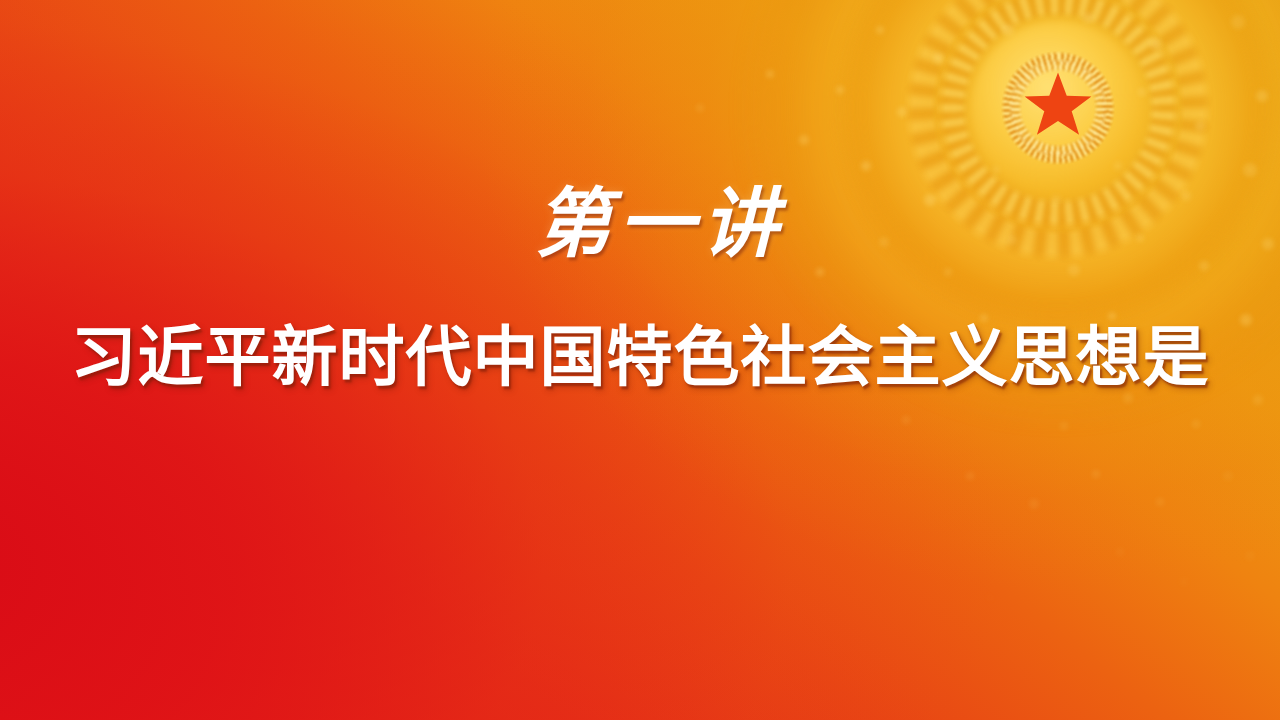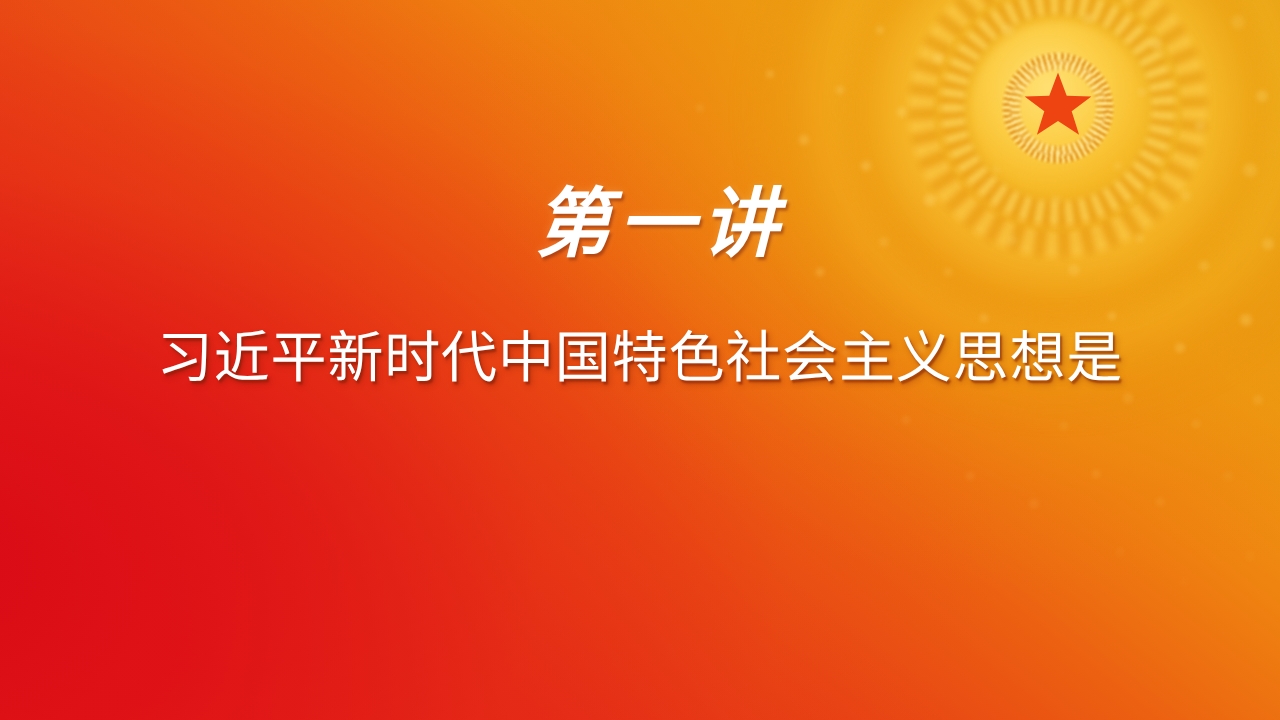--- a/index.html
+++ b/index.html
@@ -195,23 +195,23 @@
     margin-left:33px;
   }
   .title-block{
     position:absolute;
     top:312px;
     left:0;right:0;
     text-align:center;
   }
   .title-line{
     color:#FFFFFF;
-    font-size:56px;
+    font-size:66px;
     line-height:92px;
-    font-weight:400;
+    font-weight:700;
     letter-spacing:.015em;
     font-family:"Liberation Serif","DejaVu Serif",serif;
     white-space:nowrap;
     text-shadow:
        2px 3px 2px rgba(125,30,8,.55),
        3px 4px 6px rgba(110,24,6,.30);
   }
 </style>
 </head>
 <body>

